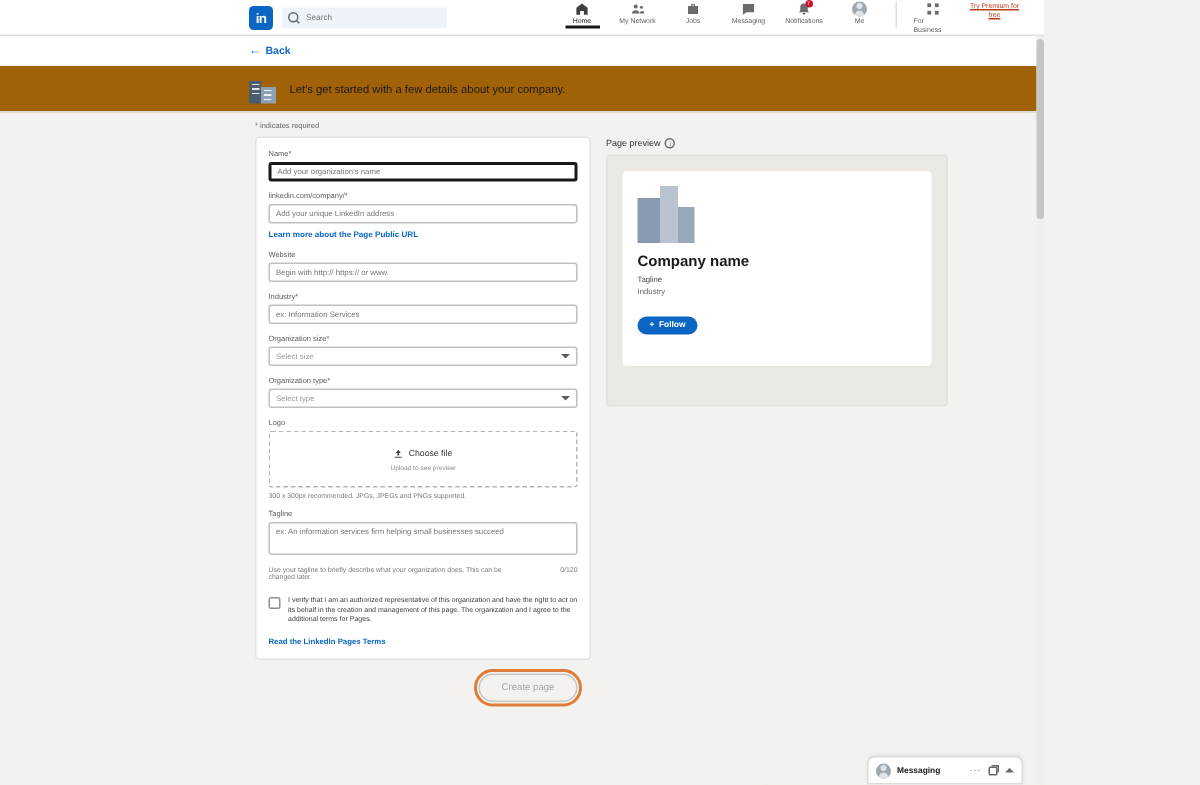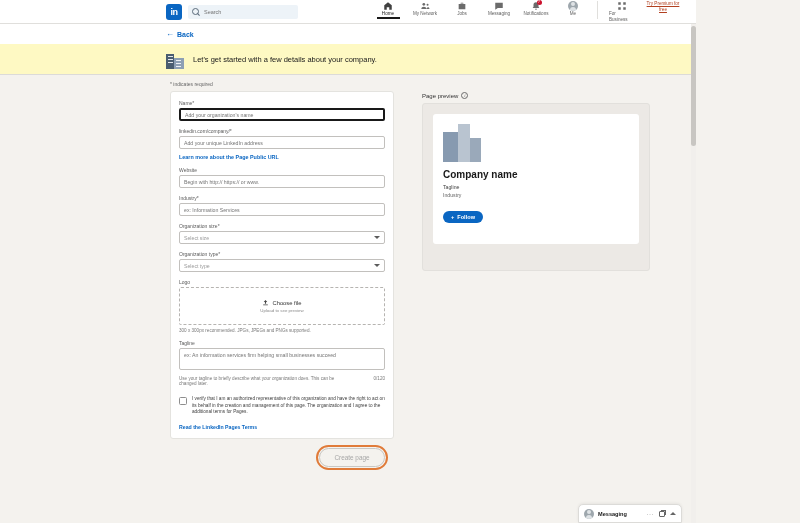--- a/index.html
+++ b/index.html
@@ -159,21 +159,21 @@
     display: flex; align-items: center;
     gap: 3px;
     color: #0a66c2;
     font-size: 7px;
     font-weight: bold;
     cursor: pointer;
   }
   .back-arrow { font-size: 8px; line-height: 8px; }
   
   .introbar {
-    background: #fef9c3;
+    background: #a16207;
     height: 31px;
     display: flex; align-items: center;
     padding-left: 166px;
     border-bottom: 1px solid #dcdbd8;
     gap: 8px;
   }
   .intro-ico {
     width: 19px; height: 19px;
     position: relative;
     flex: none;
@@ -206,21 +206,21 @@
     padding-top: 6px;
   }
   .required-note {
     font-size: 5px;
     color: #666;
     padding-left: 170px;
     margin-bottom: 4px;
   }
   .content {
     display: flex;
-    gap: 28px;
+    gap: 10px;
     padding-left: 170px;
   }
   
   .form-card {
     width: 224px;
     background: #fff;
     border: 1px solid #e4e3df;
     border-radius: 3px;
     padding: 8px;
   }

